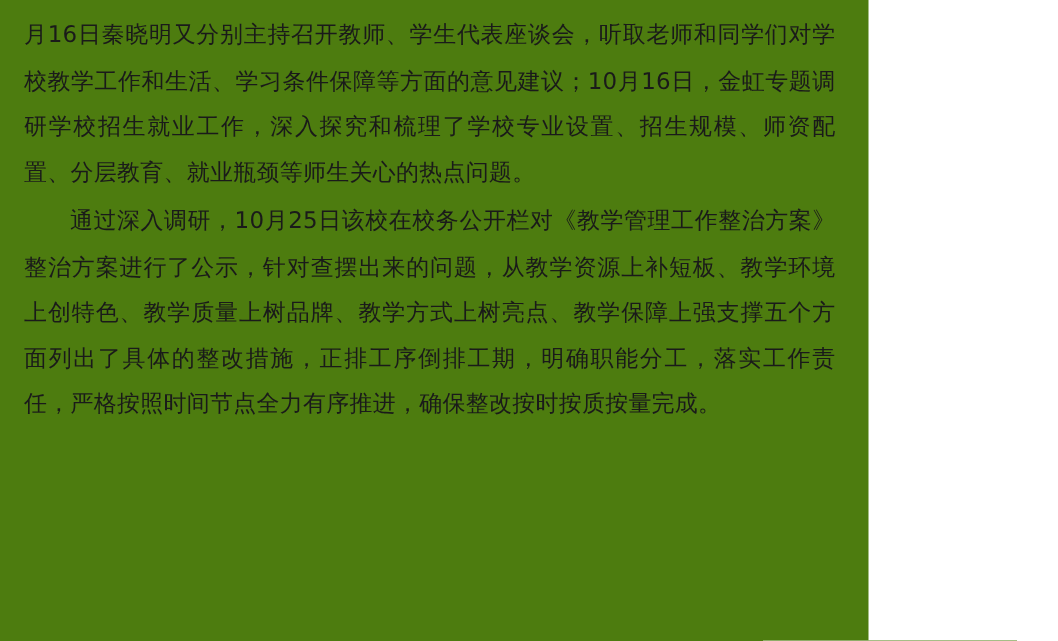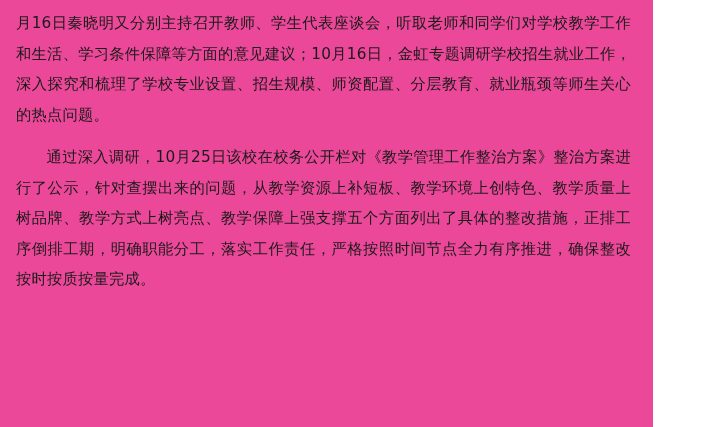--- a/index.html
+++ b/index.html
@@ -8,41 +8,41 @@
   }
   body {
     width: 705px;
     height: 427px;
     background: #ffffff;
     font-family: "DejaVu Sans", "Liberation Sans", sans-serif;
     overflow: hidden;
   }
   #page {
     position: relative;
-    width: 653px;
+    width: 579px;
     height: 427px;
-    background: #ec4899;
+    background: #4d7c0f;
     box-sizing: border-box;
     padding: 8px 22px 0 16px;
   }
   .doc-body {
     display: block;
   }
   .para {
     font-size: 15.3px;
     line-height: 30.5px;
     color: #1a1a1a;
     text-align: justify;
     text-justify: inter-ideograph;
     margin: 0 0 0 0;
     letter-spacing: 0.2px;
     white-space: pre-wrap;
   }
   .para + .para {
-    margin-top: 12px;
+    margin-top: 2px;
   }
   .indent {
     text-indent: 2em;
   }
 </style>
 </head>
 <body>
 
 <div id="page">
   <div class="doc-body">

